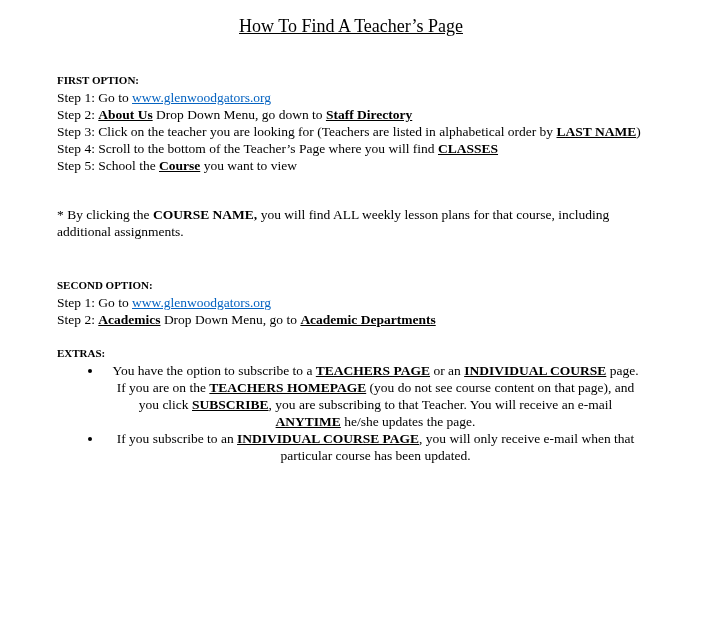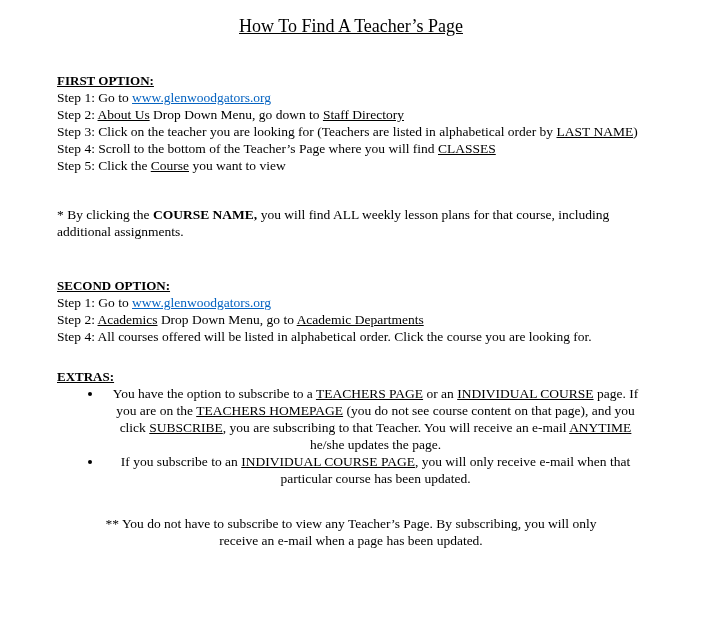--- a/index.html
+++ b/index.html
@@ -16,36 +16,35 @@
   .doc { padding: 14px 56px 12px 57px; }
   .title {
     font-size: 18px;
     line-height: 24px;
     font-weight: 400;
     text-align: center;
     text-decoration: underline;
     margin-bottom: 34px;
   }
   .heading {
-    font-size: 13px;
+    font-size: 11px;
     line-height: 17px;
     font-weight: bold;
-    text-decoration: underline;
   }
   .line { margin: 0; }
-  .bu { font-weight: normal; text-decoration: underline; }
+  .bu { font-weight: bold; text-decoration: underline; }
   .b  { font-weight: bold; }
   a.link {
     color: var(--link, #0563c1);
     text-decoration: underline;
     cursor: pointer;
   }
   .note { margin-top: 32px; }
   .section-second { margin-top: 37px; }
-  .section-extras { margin-top: 23px; }
+  .section-extras { margin-top: 17px; }
   ul.extras-list {
     list-style-type: disc;
     list-style-position: outside;
     padding-left: 46px;
     margin: 0;
     text-align: center;
   }
   ul.extras-list li { padding-left: 5px; padding-right: 2px; }
   .footer {
     margin: 28px auto 0 auto;
@@ -59,34 +58,32 @@
 <div class="doc">
 
   <h1 class="title">How To Find A Teacher’s Page</h1>
 
   <section>
     <h2 class="heading">FIRST OPTION:</h2>
     <p class="line"><span>Step 1: Go to </span><a class="link">www.glenwoodgators.org</a></p>
     <p class="line"><span>Step 2: </span><span class="bu">About Us</span><span> Drop Down Menu, go down to </span><span class="bu">Staff Directory</span></p>
     <p class="line"><span>Step 3: Click on the teacher you are looking for (Teachers are listed in alphabetical order by </span><span class="bu">LAST NAME</span><span>)</span></p>
     <p class="line"><span>Step 4: Scroll to the bottom of the Teacher’s Page where you will find </span><span class="bu">CLASSES</span></p>
-    <p class="line"><span>Step 5: Click the </span><span class="bu">Course</span><span> you want to view</span></p>
+    <p class="line"><span>Step 5: School the </span><span class="bu">Course</span><span> you want to view</span></p>
     <p class="line note"><span>* By clicking the </span><span class="b">COURSE NAME,</span><span> you will find ALL weekly lesson plans for that course, including additional assignments.</span></p>
   </section>
 
   <section class="section-second">
     <h2 class="heading">SECOND OPTION:</h2>
     <p class="line"><span>Step 1: Go to </span><a class="link">www.glenwoodgators.org</a></p>
     <p class="line"><span>Step 2: </span><span class="bu">Academics</span><span> Drop Down Menu, go to </span><span class="bu">Academic Departments</span></p>
-    <p class="line">Step 4: All courses offered will be listed in alphabetical order. Click the course you are looking for.</p>
   </section>
 
   <section class="section-extras">
     <h2 class="heading">EXTRAS:</h2>
     <ul class="extras-list">
       <li><span>You have the option to subscribe to a </span><span class="bu">TEACHERS PAGE</span><span> or an </span><span class="bu">INDIVIDUAL COURSE</span><span> page. If you are on the </span><span class="bu">TEACHERS HOMEPAGE</span><span> (you do not see course content on that page), and you click </span><span class="bu">SUBSCRIBE</span><span>, you are subscribing to that Teacher. You will receive an e-mail </span><span class="bu">ANYTIME</span><span> he/she updates the page.</span></li>
       <li><span>If you subscribe to an </span><span class="bu">INDIVIDUAL COURSE PAGE</span><span>, you will only receive e-mail when that particular course has been updated.</span></li>
     </ul>
   </section>
 
-  <p class="footer">** You do not have to subscribe to view any Teacher’s Page. By subscribing, you will only receive an e-mail when a page has been updated.</p>
 
 </div>
 
 </body></html>

